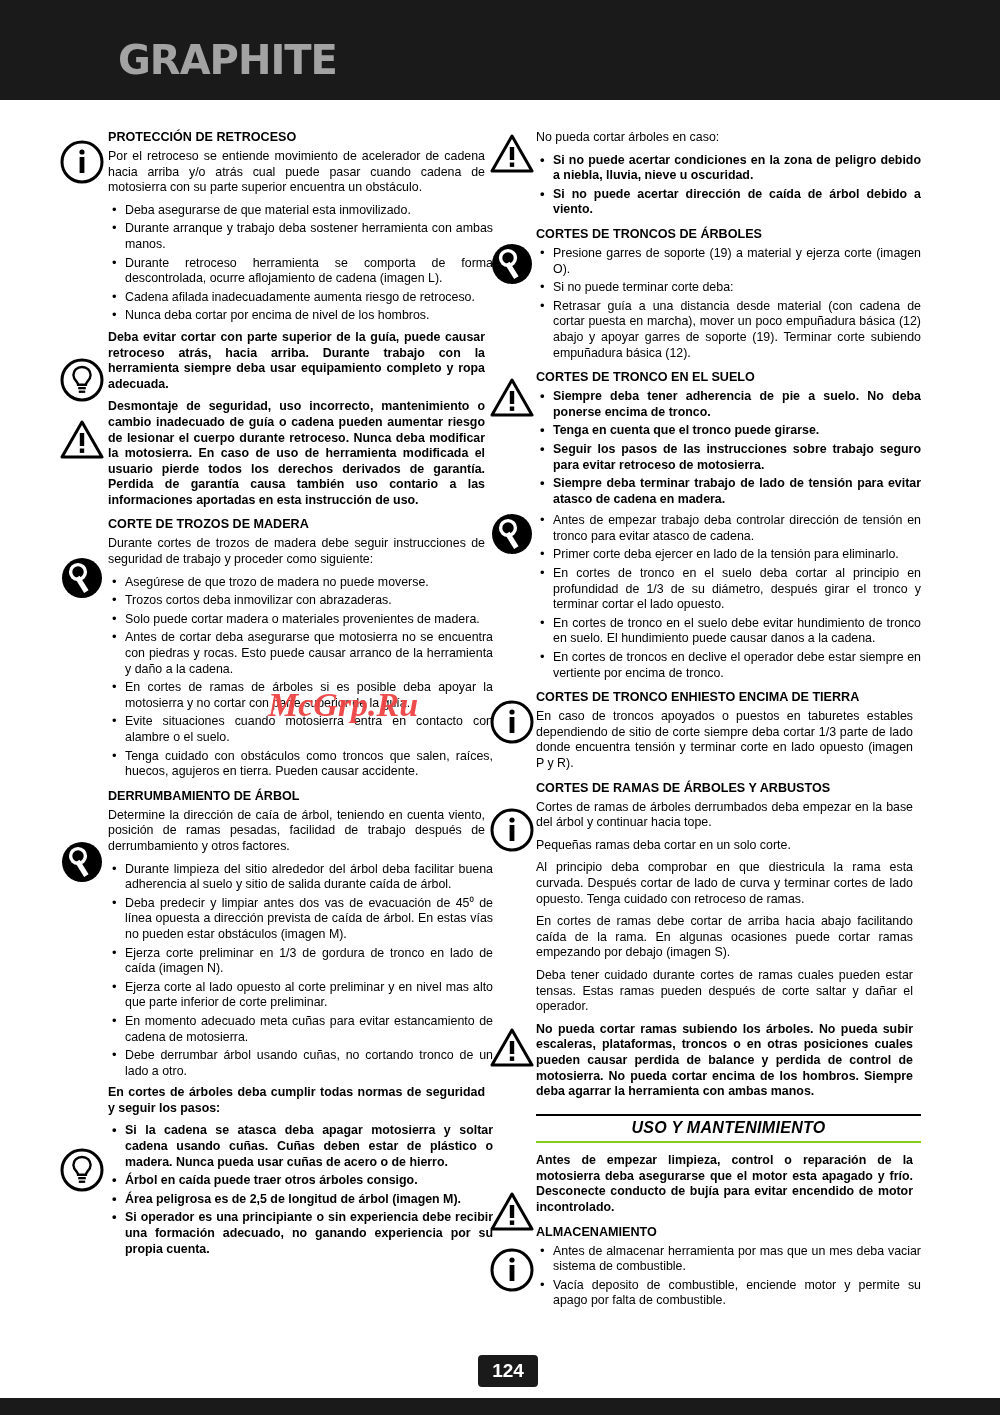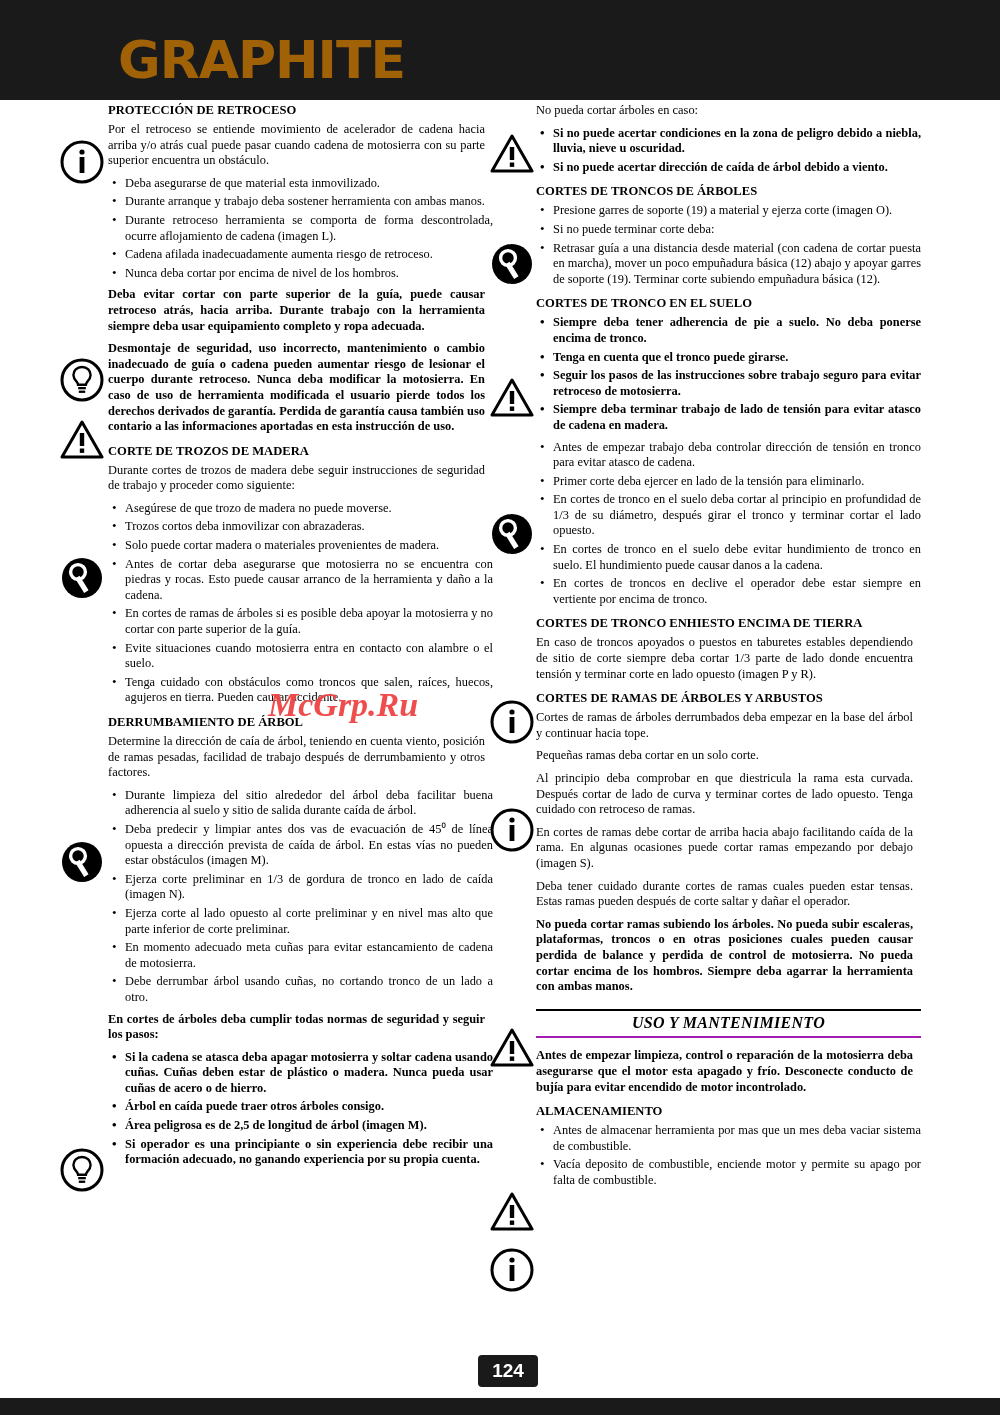--- a/index.html
+++ b/index.html
@@ -9,27 +9,27 @@
     color:#000;position:relative;overflow:hidden;
   }
   .page{position:relative;width:1000px;height:1415px;}
   
   .header{
     position:absolute;left:0;top:0;width:1000px;height:100px;background:#1a1a1a;
   }
   .logo{
     position:absolute;left:118px;top:40px;
     font-family:"DejaVu Sans", sans-serif;
-    font-weight:bold;font-size:52px;letter-spacing:-1px;color:#a16207;
+    font-weight:bold;font-size:40px;letter-spacing:-1px;color:#a3a3a3;
     line-height:40px;
   }
   
   .col{
-    position:absolute;top:103px;width:385px;
-    font-size:12.4px;line-height:15.6px;text-align:justify;font-family:Liberation Serif, serif;
+    position:absolute;top:130px;width:385px;
+    font-size:12.4px;line-height:15.6px;text-align:justify;
   }
   .col.left{left:108px;}
   .col.right{left:536px;}
   p{margin:0 8px 7px 0;}
   .h3{
     font-weight:bold;font-size:12.6px;margin:9px 0 4px 0;line-height:15px;
     text-transform:uppercase;
   }
   .h3.first{margin-top:0;}
   ul{margin:0 0 6px 0;padding:0;list-style:none;}
@@ -41,21 +41,21 @@
   }
   .bold{font-weight:bold;}
   p.bold, li.bold{font-weight:bold;}
   
   .icon{
     position:absolute;width:44px;height:44px;
   }
   .icon svg{display:block;width:44px;height:44px;}
   
   .sectionbar{
-    margin:14px 0 10px 0;border-top:2px solid #000;border-bottom:2px solid #a21caf;
+    margin:14px 0 10px 0;border-top:2px solid #000;border-bottom:2px solid #84cc16;
     padding:4px 0;text-align:center;
   }
   .sectionbar span{
     font-style:italic;font-weight:bold;font-size:16px;letter-spacing:.3px;
   }
   
   .watermark{
     position:absolute;left:268px;top:686px;
     font-family:"Liberation Serif", serif;
     font-style:italic;font-weight:bold;font-size:34px;color:#ef4444;

